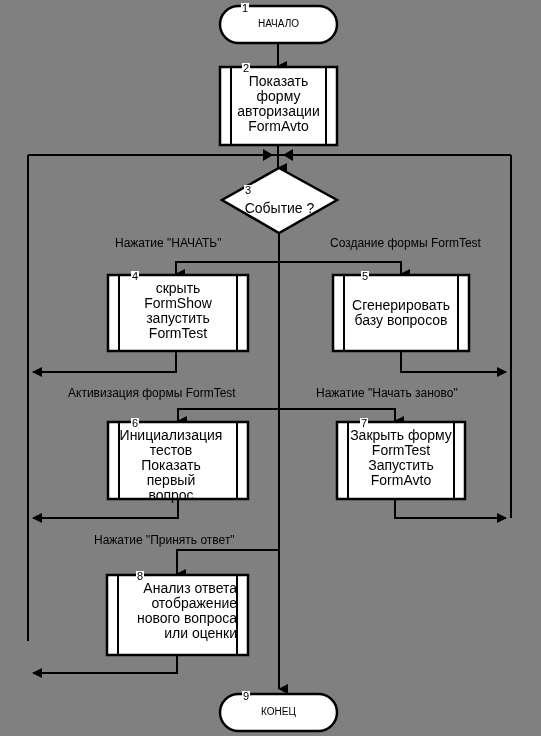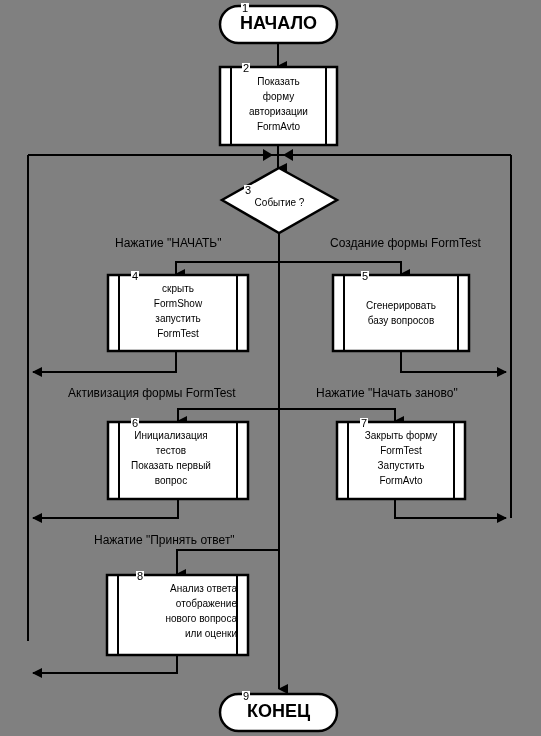--- a/index.html
+++ b/index.html
@@ -24,21 +24,21 @@
     position: absolute;
     left: 0; top: 0;
     width: 541px;
     height: 736px;
   }
   .node-text {
     position: absolute;
     text-align: center;
     color: #000;
     font-family: "Liberation Sans", sans-serif;
-    font-size: 10px;
+    font-size: 14px;
     line-height: 15px;
     white-space: pre-line;
     pointer-events: none;
   }
   .edge-label {
     position: absolute;
     color: #000;
     font-family: "Liberation Sans", sans-serif;
     font-size: 12px;
     white-space: nowrap;
@@ -46,22 +46,21 @@
   .step-num {
     position: absolute;
     color: #000;
     font-family: "Liberation Sans", sans-serif;
     font-size: 11px;
     background: #ffffff;
     line-height: 11px;
     padding: 0 1px;
   }
   .terminal-text {
-    font-size: 18px;
-    font-weight: bold;
+    font-size: 10px;
   }
 </style>
 </head>
 <body>
 
 <div id="diagram-root">
 
   <svg class="flow" viewBox="0 0 541 736">
     <defs>
       <marker id="arrowDown" markerWidth="12" markerHeight="12" refX="5" refY="9" orient="auto" markerUnits="userSpaceOnUse">
@@ -155,21 +154,21 @@
   <div class="step-num" style="left:241px; top:3px;">1</div>
   <div class="node-text terminal-text" style="left:220px; top:16px; width:117px;">НАЧАЛО</div>
 
   <div class="step-num" style="left:242px; top:63px;">2</div>
   <div class="node-text" style="left:222px; top:74px; width:113px;">Показать
 форму
 авторизации
 FormAvto</div>
 
   <div class="step-num" style="left:244px; top:185px;">3</div>
-  <div class="node-text" style="left:222px; top:195px; width:115px;">Событие ?</div>
+  <div class="node-text" style="left:222px; top:201px; width:115px;">Событие ?</div>
 
   <div class="edge-label" style="left:115px; top:236px;">Нажатие "НАЧАТЬ"</div>
   <div class="edge-label" style="left:330px; top:236px;">Создание формы  FormTest</div>
 
   <div class="step-num" style="left:131px; top:271px;">4</div>
   <div class="node-text" style="left:119px; top:281px; width:118px;">скрыть
 FormShow
 запустить
 FormTest</div>
 

